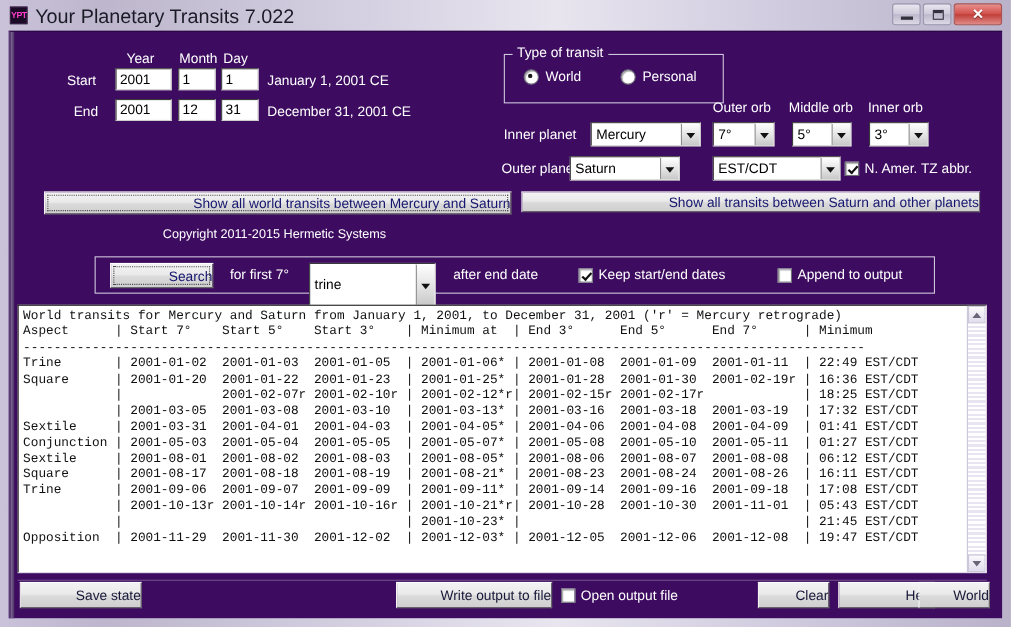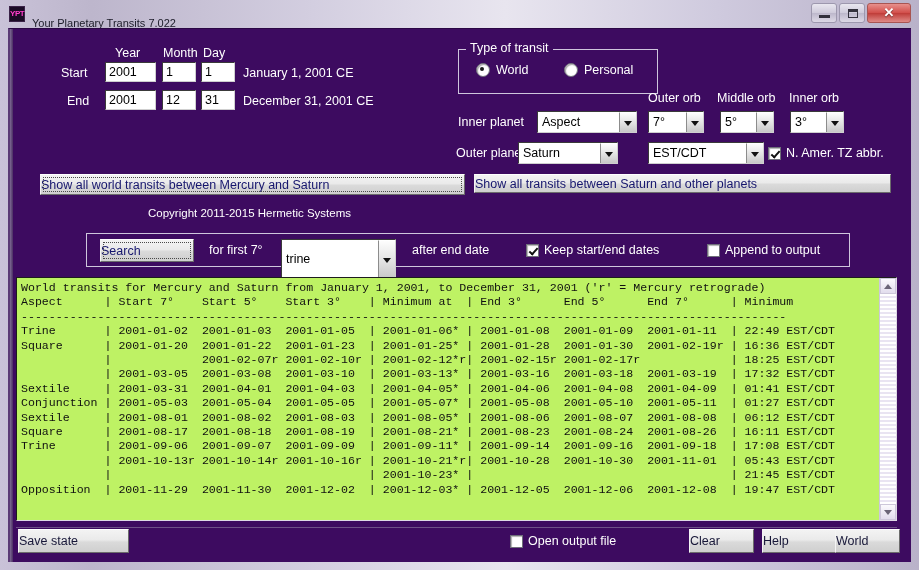--- a/index.html
+++ b/index.html
@@ -32,23 +32,22 @@
     border: 1px solid #3a2248;
     box-sizing: border-box;
     color: #ff3ecb;
     font-size: 8px; font-weight: bold;
     line-height: 14px; text-align: center;
     letter-spacing: -0.4px;
     font-family: "Liberation Sans", sans-serif;
   }
   .title-text {
     position: absolute; left: 32px; top: 5px;
-    font-size: 11px; color: #1b1b28;
+    font-size: 18px; color: #1b1b28;
     white-space: nowrap;
-    margin-top: 12px;
   }
   .win-buttons {
     position: absolute; right: 8px; top: 3px;
     display: flex; gap: 2px;
   }
   .win-btn {
     width: 26px; height: 20px;
     box-sizing: border-box;
     border: 1px solid #9d98ae;
     border-radius: 3px;
@@ -204,34 +203,34 @@
   
   .btn {
     position: absolute;
     box-sizing: border-box;
     background: linear-gradient(180deg,#f3f3f3 0%,#eaeaea 45%,#dadada 55%,#cfcfcf 100%);
     border: 1px solid #6c6c6c;
     border-top-color: #ffffff;
     border-left-color: #f4f4f4;
     color: #16166e;
     font-size: 12.5px;
-    display: flex; align-items: center; justify-content: flex-start;
+    display: flex; align-items: center; justify-content: flex-end;
     white-space: nowrap;
     font-family: "Liberation Sans", sans-serif;
   }
   .btn.dark { color: #171738; }
   .btn.focus::before {
     content: "";
     position: absolute; left: 2px; top: 2px; right: 2px; bottom: 2px;
     border: 1px dotted #4a4a4a;
   }
   
   .outpanel {
     position: absolute;
-    background: #bef264;
+    background: #ffffff;
     border: 1px solid #1d1d1d;
     border-right-color: #ded9e6;
     border-bottom-color: #ded9e6;
     box-sizing: border-box;
     overflow: hidden;
   }
   .outtext {
     position: absolute;
     left: 4px; top: 3px;
     font-family: "Liberation Mono", monospace;
@@ -324,21 +323,21 @@
         <span>Personal</span>
       </div>
     </div>
 
     <div class="lbl" style="left:638px; top:62px;">Outer orb</div>
     <div class="lbl" style="left:707px; top:62px;">Middle orb</div>
     <div class="lbl" style="left:779px; top:62px;">Inner orb</div>
 
     <div class="lbl" style="left:448px; top:86px;">Inner planet</div>
     <div class="combo" style="left:527px; top:82px; width:100px; height:22px;">
-      <span class="val">Aspect</span>
+      <span class="val">Mercury</span>
       <span class="arrow"></span>
     </div>
     <div class="combo" style="left:638px; top:82px; width:56px; height:22px;">
       <span class="val">7°</span>
       <span class="arrow"></span>
     </div>
     <div class="combo" style="left:710px; top:82px; width:54px; height:22px;">
       <span class="val">5°</span>
       <span class="arrow"></span>
     </div>
@@ -410,20 +409,23 @@
         <div class="sb-arrow up"></div>
         <div class="sb-arrow down"></div>
       </div>
     </div>
 
     <div class="hr" style="left:6px; top:498px; width:881px;"></div>
 
     <div class="btn dark" style="left:8px; top:500px; width:111px; height:24px;">
       <span>Save state</span>
     </div>
+    <div class="btn dark" style="left:350px; top:500px; width:142px; height:24px;">
+      <span>Write output to file</span>
+    </div>
     <div class="checkbox" style="left:500px; top:505px;">
       <span class="box"></span>
       <span>Open output file</span>
     </div>
     <div class="btn dark" style="left:679px; top:500px; width:65px; height:24px;">
       <span>Clear</span>
     </div>
     <div class="btn dark" style="left:752px; top:500px; width:88px; height:24px;">
       <span>Help</span>
     </div>

